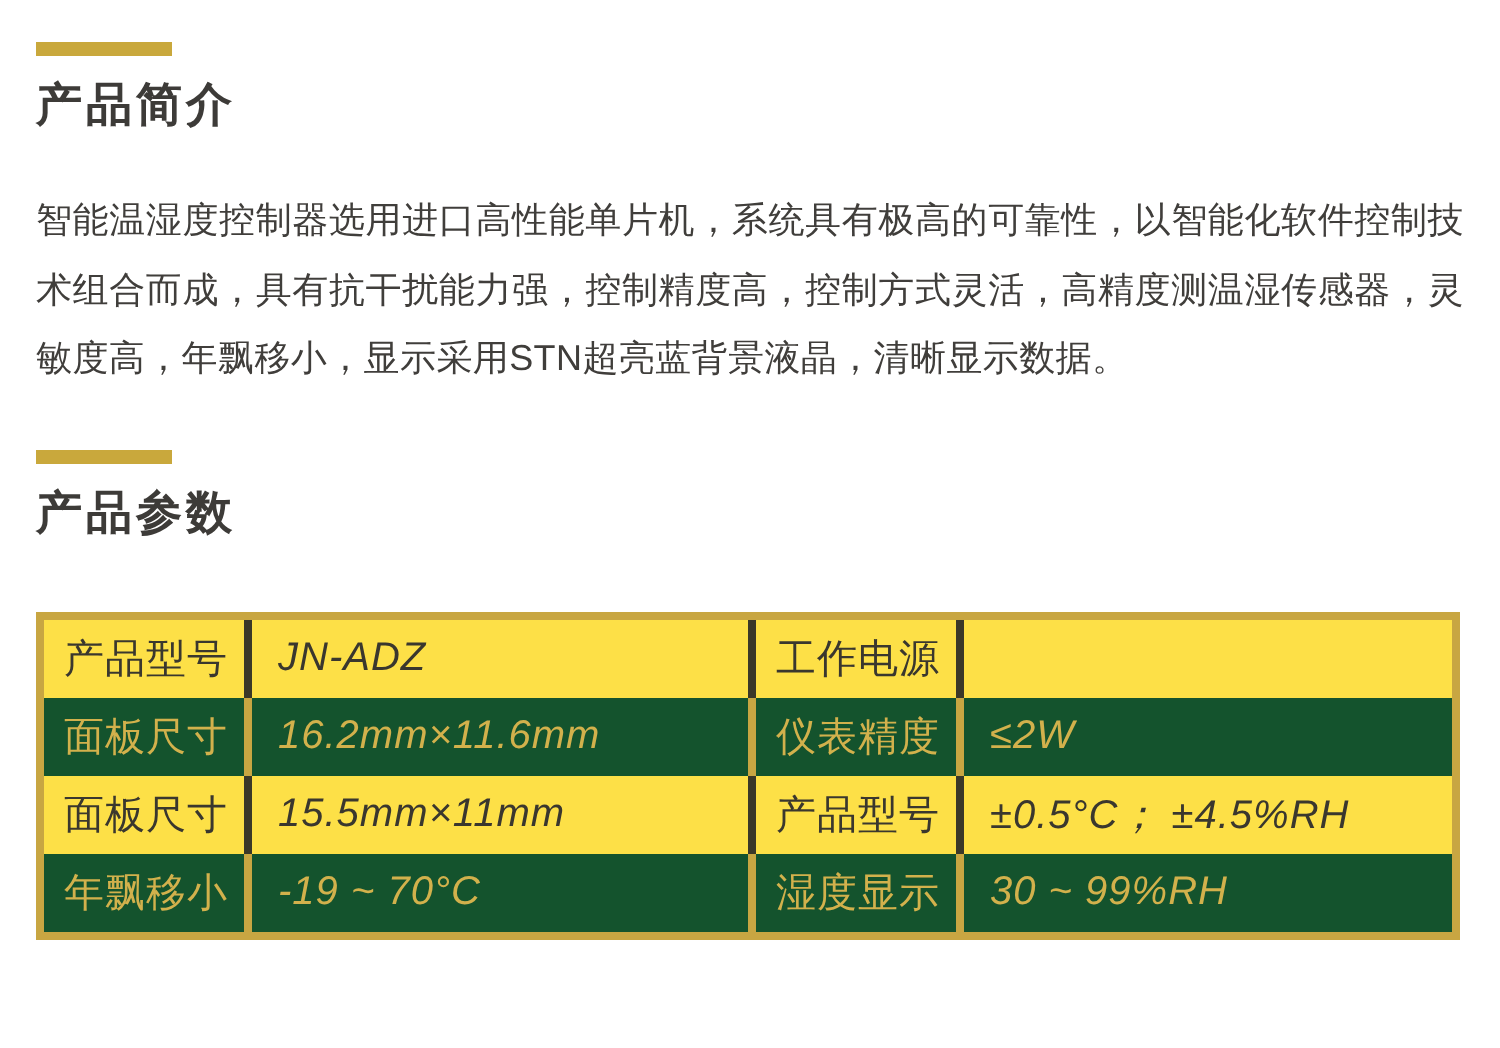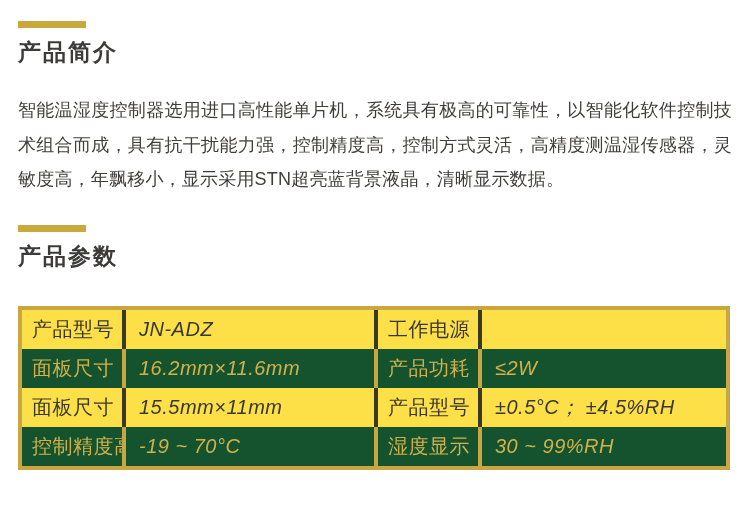--- a/index.html
+++ b/index.html
@@ -86,33 +86,33 @@
 
       <div class="spec-row gold">
         <div class="spec-cell label divider-right">产品型号</div>
         <div class="spec-cell value divider-right">JN-ADZ</div>
         <div class="spec-cell label divider-right">工作电源</div>
       </div>
 
       <div class="spec-row dark">
         <div class="spec-cell label divider-right">面板尺寸</div>
         <div class="spec-cell value divider-right">16.2mm×11.6mm</div>
-        <div class="spec-cell label divider-right">产品功耗</div>
+        <div class="spec-cell label divider-right">仪表精度</div>
         <div class="spec-cell value">≤2W</div>
       </div>
 
       <div class="spec-row gold">
         <div class="spec-cell label divider-right">面板尺寸</div>
         <div class="spec-cell value divider-right">15.5mm×11mm</div>
         <div class="spec-cell label divider-right">产品型号</div>
         <div class="spec-cell value">±0.5°C； ±4.5%RH</div>
       </div>
 
       <div class="spec-row dark">
-        <div class="spec-cell label divider-right">控制精度高</div>
+        <div class="spec-cell label divider-right">年飘移小</div>
         <div class="spec-cell value divider-right">-19 ~ 70°C</div>
         <div class="spec-cell label divider-right">湿度显示</div>
         <div class="spec-cell value">30 ~ 99%RH</div>
       </div>
 
     </div>
   </section>
 
 </div>
 

